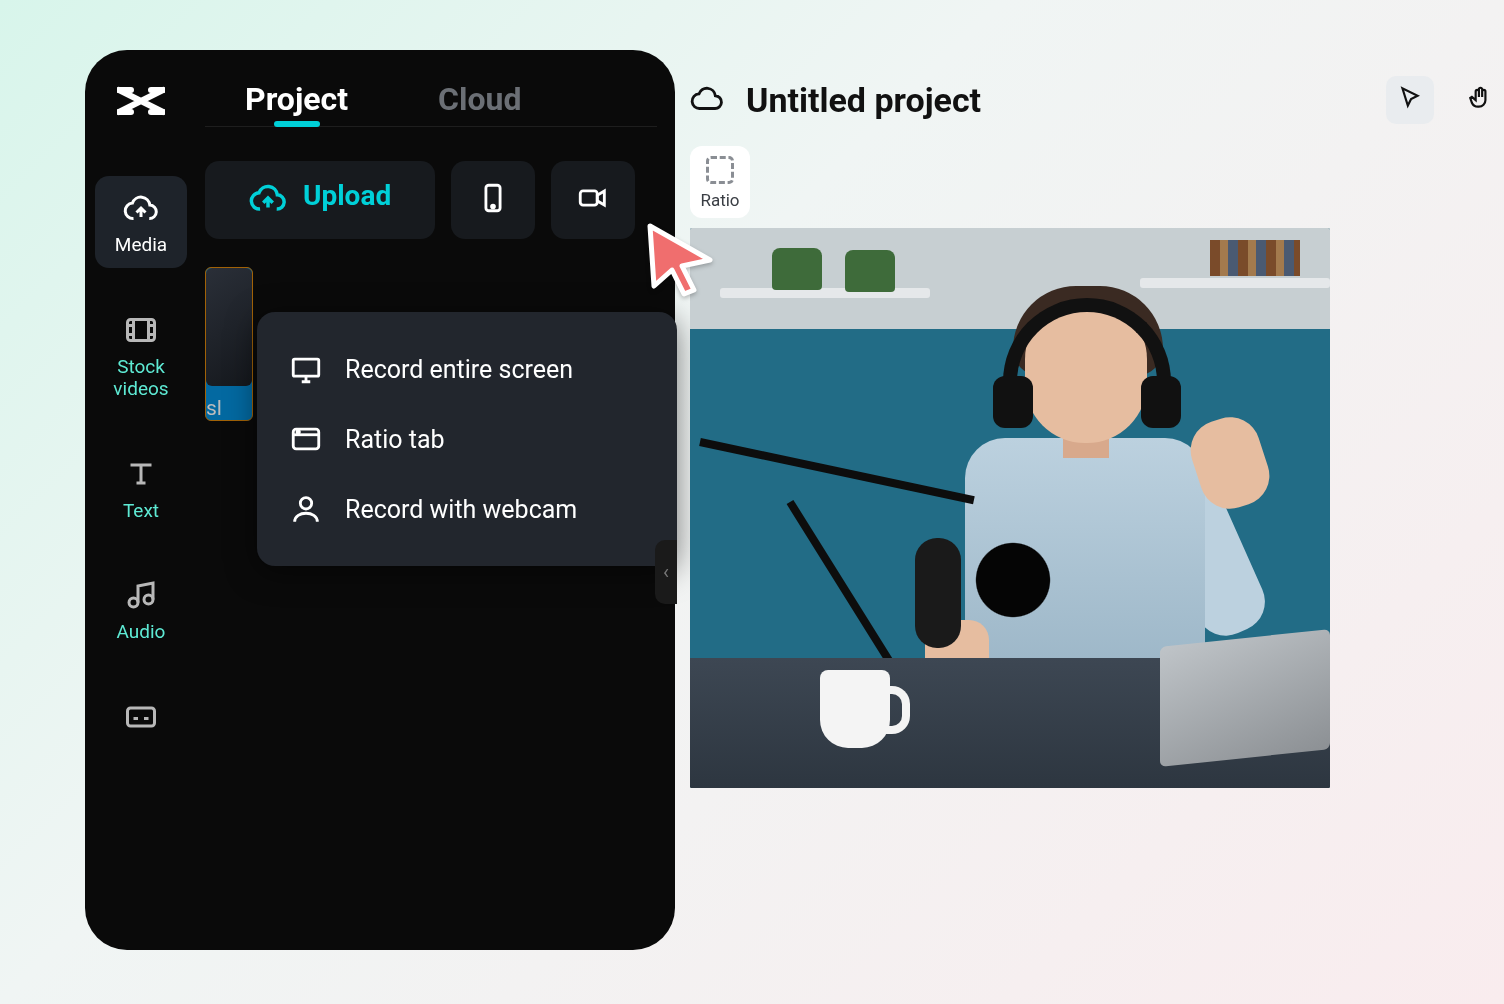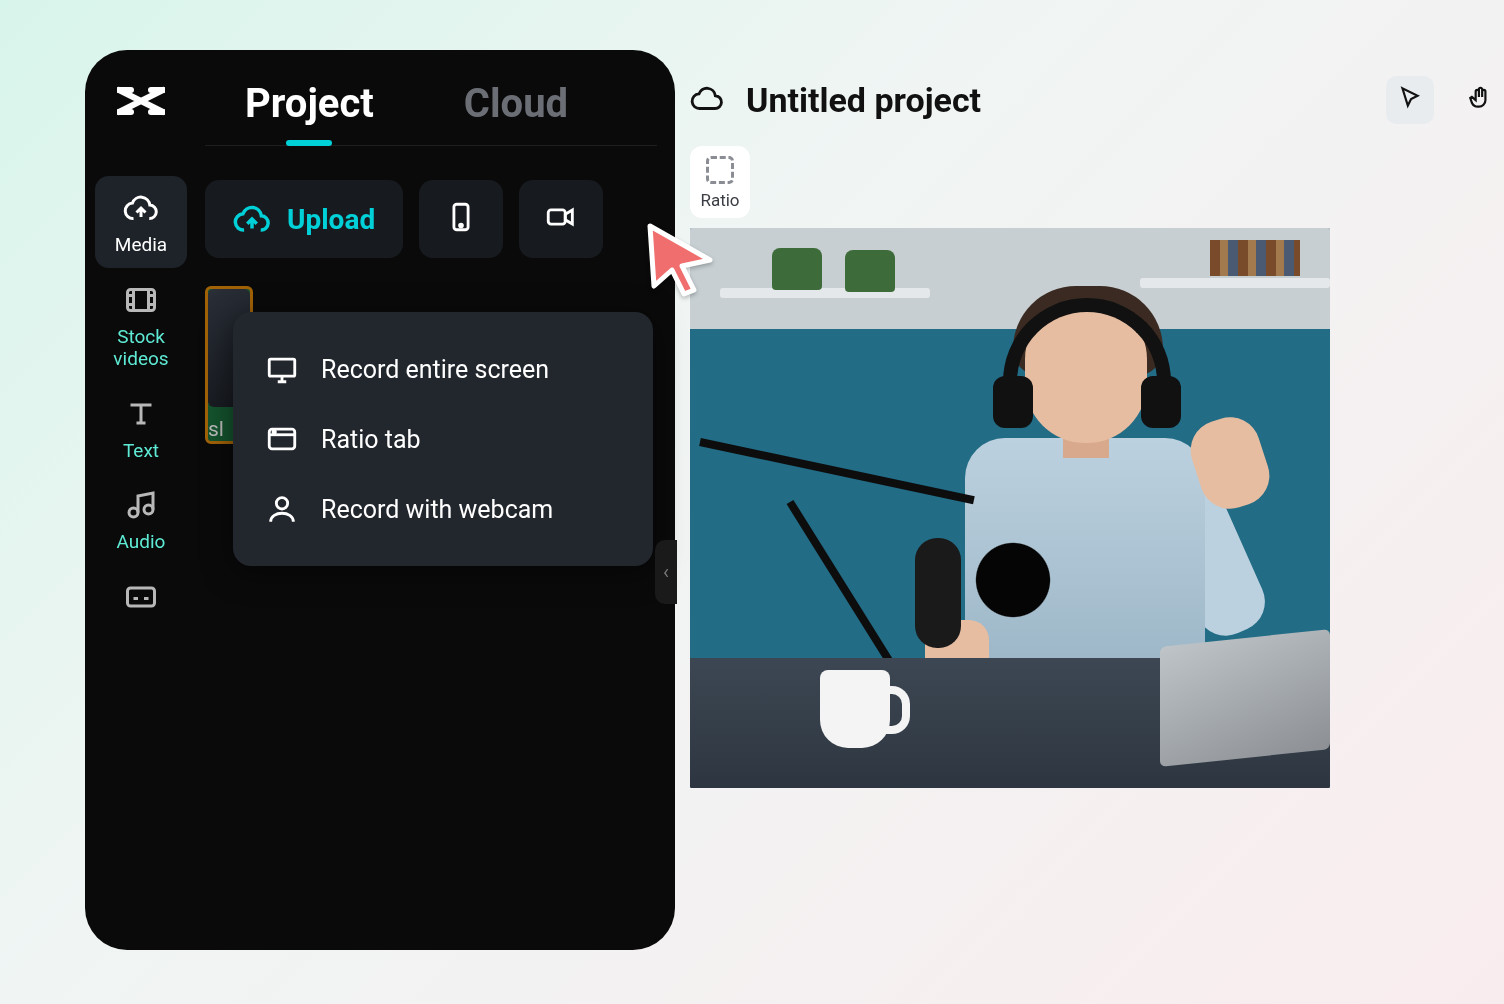--- a/index.html
+++ b/index.html
@@ -40,20 +40,21 @@
 }
 
 .sidebar-item {
   width: 92px;
   display: flex;
   flex-direction: column;
   align-items: center;
   gap: 8px;
   padding: 14px 0 12px;
   border-radius: 14px;
+  margin-bottom: 30px;
   cursor: pointer;
 }
 .sidebar-item.active {
   background: #1e232a;
 }
 .sidebar-item .icon { width: 36px; height: 36px; color: #b8b8b8; }
 .sidebar-item.active .icon { color: #fff; }
 .sidebar-item .label {
   font-size: 19px;
   color: #5eead4;
@@ -69,24 +70,24 @@
   position: relative;
 }
 
 .tabs {
   display: flex;
   gap: 90px;
   padding: 6px 40px 0;
   border-bottom: 1px solid #1e1e1e;
 }
 .tab {
-  font-size: 40px;
+  font-size: 32px;
   font-weight: 700;
   color: #6b6f75;
-  padding-bottom: 18px;
+  padding-bottom: 8px;
   position: relative;
   cursor: pointer;
 }
 .tab.active { color: #fff; }
 .tab.active::after {
   content: "";
   position: absolute;
   left: 50%;
   transform: translateX(-50%);
   bottom: -1px;
@@ -96,25 +97,24 @@
   border-radius: 3px;
 }
 
 .upload-row {
   display: flex;
   gap: 16px;
   margin-top: 34px;
 }
 .upload-btn {
   display: flex;
-  align-items: center;
   gap: 16px;
   background: #171a1e;
   border-radius: 14px;
-  padding: 18px 28px;
+  padding: 18px 44px;
   cursor: pointer;
 }
 .upload-btn .icon { width: 38px; height: 38px; color: #00d0d8; }
 .upload-btn .txt { font-size: 28px; font-weight: 700; color: #00d0d8; }
 .icon-btn {
   width: 84px;
   height: 78px;
   background: #171a1e;
   border-radius: 14px;
   display: flex;
@@ -124,31 +124,31 @@
 }
 .icon-btn svg { width: 34px; height: 34px; color: #fff; }
 
 .thumb-row {
   margin-top: 28px;
   display: flex;
   gap: 10px;
 }
 .thumb {
   width: 48px;
-  border: 3px solid #a16207;
+  border: 1px solid #a16207;
   border-radius: 6px;
-  background: #14532d;
+  background: #0369a1;
 }
 .thumb-img { width: 100%; height: 118px; border-radius: 6px; background: linear-gradient(145deg,#2a2f38,#15181d); }
 .thumb-label { font-size: 21px; color: #bcbcbc; margin-top: 10px; }
 
 
 .dropdown {
   position: absolute;
-  left: 36px;
+  left: 60px;
   top: 262px;
   width: 420px;
   background: #22262d;
   border-radius: 18px;
   padding: 22px 0;
   box-shadow: 0 6px 30px rgba(0,0,0,.5);
 }
 .dropdown-item {
   display: flex;
   align-items: center;

